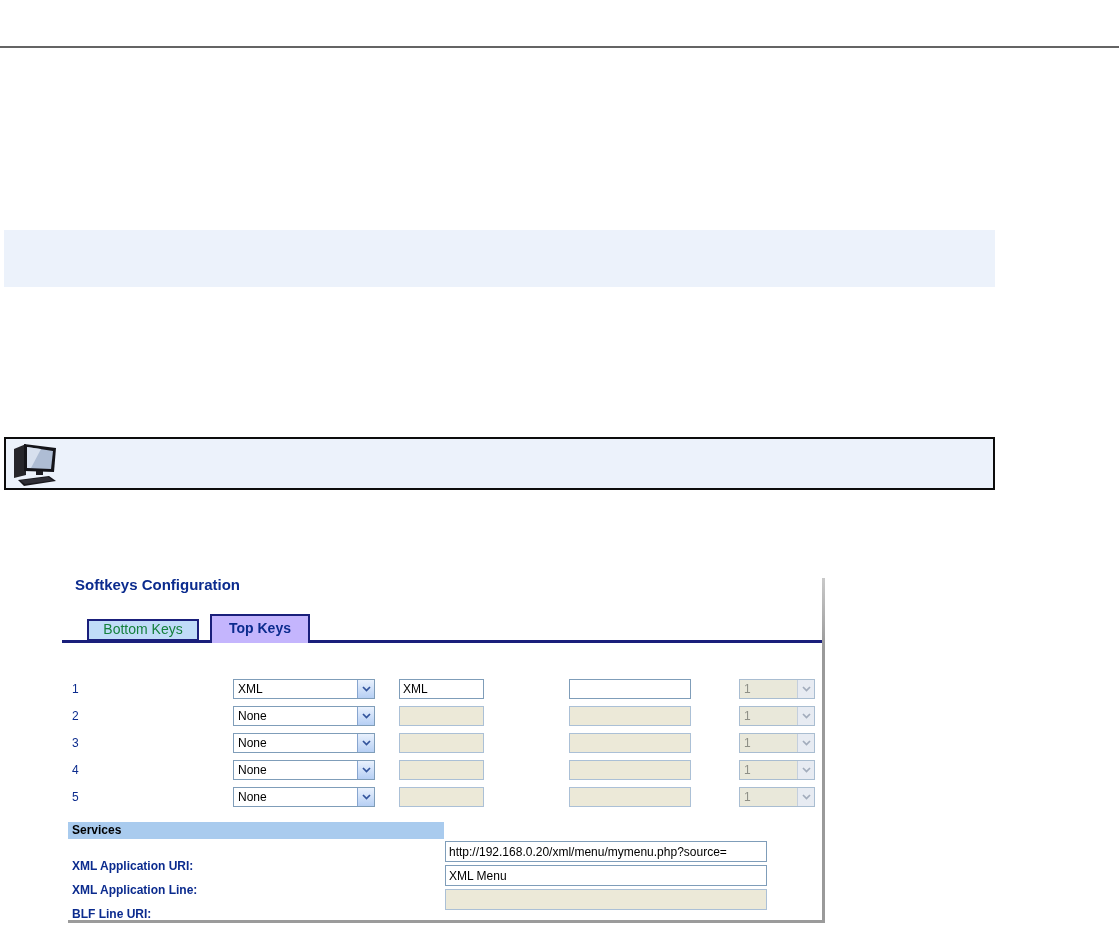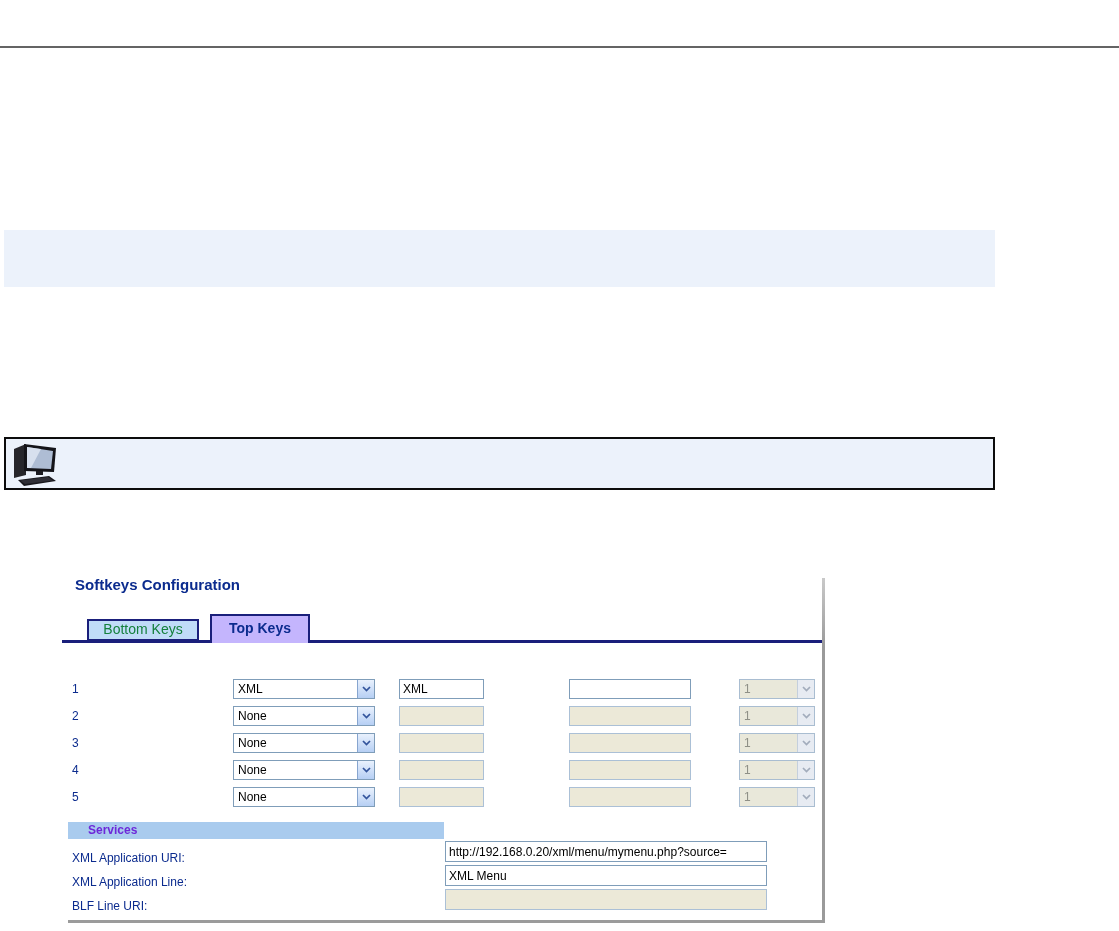--- a/index.html
+++ b/index.html
@@ -53,23 +53,23 @@
   .dd-line { left:671px; width:76px; }
 
   .ti { position:absolute; top:0; height:20px; border:1px solid #7f9db9; background:#ffffff;
         font-family:"Liberation Sans", sans-serif; font-size:12px; color:#000000; padding:0 3px; }
   .ti.dis { background:#ece9d8; border-color:#abc0d6; color:#8f9087; }
   .ti-label { left:331px; width:85px; }
   .ti-value { left:501px; width:122px; }
   .ti-svc   { left:377px; width:322px; height:21px; }
 
   .sbar { position:absolute; left:6px; top:252px; width:376px; height:17px; background:#a9cbee; }
-  .sbar span { position:absolute; left:20px; top:1px; font-size:12px; font-weight:bold; color:#6d28d9; }
+  .sbar span { position:absolute; left:4px; top:1px; font-size:12px; font-weight:bold; color:#000000; }
   .srow { position:absolute; left:6px; width:750px; height:21px; }
-  .slabel { position:absolute; left:4px; top:10px; font-size:12px; color:#0b2b8e; white-space:nowrap; }
+  .slabel { position:absolute; left:4px; top:18px; font-size:12px; color:#0b2b8e; white-space:nowrap;font-weight:bold; }
 </style>
 </head>
 <body>
 
 <div class="page">
 
   <div class="topline"></div>
 
   <div class="note1"></div>
 

